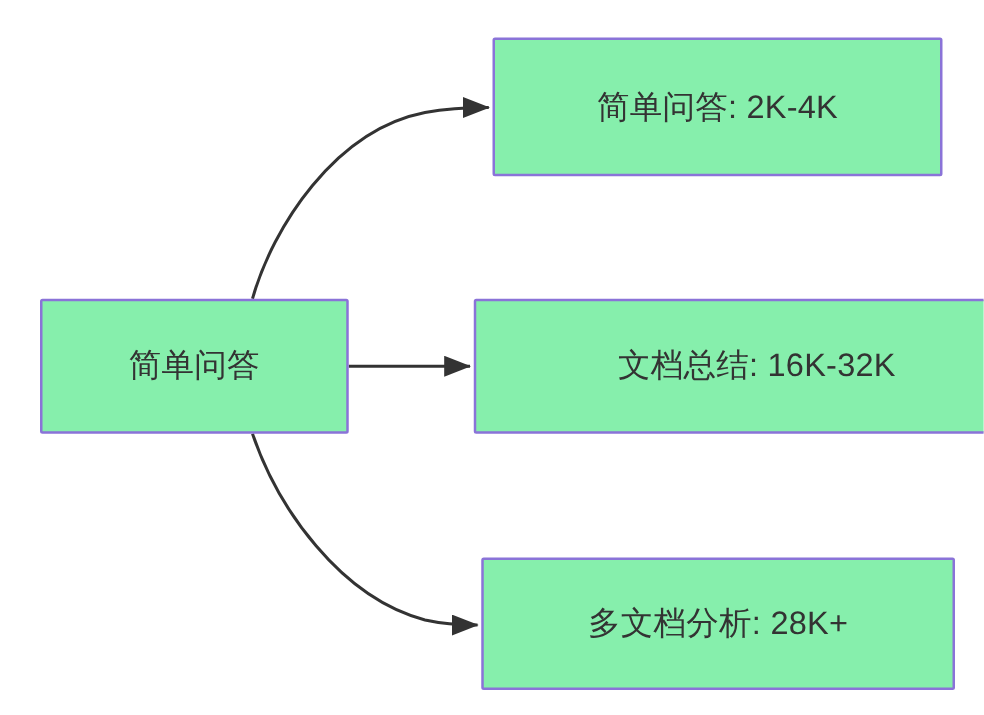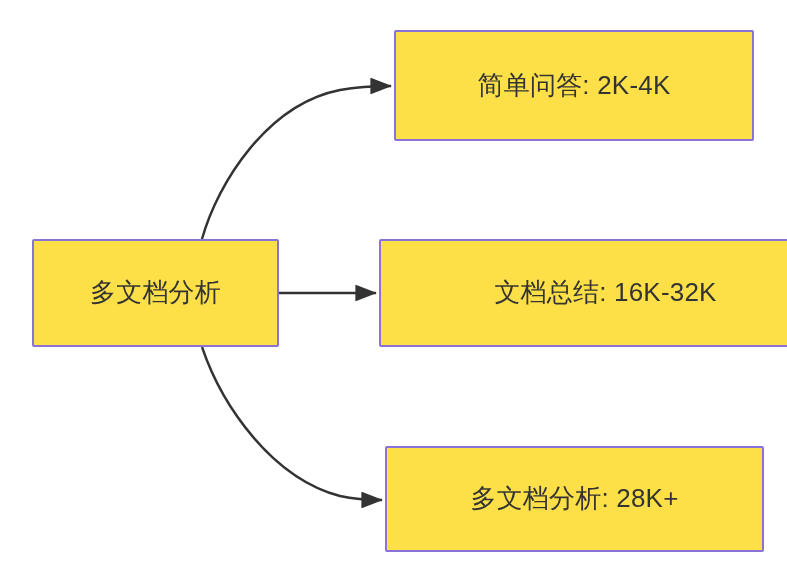--- a/index.html
+++ b/index.html
@@ -21,21 +21,21 @@
     position: absolute;
     left: 0;
     top: 0;
     width: 787px;
     height: 572px;
     pointer-events: none;
   }
   .node {
     position: absolute;
     box-sizing: border-box;
-    background: #fde047;
+    background: #86efac;
     border: 2px solid #8a73d8;
     border-radius: 2px;
     display: flex;
     align-items: center;
     justify-content: center;
     color: #333333;
     font-size: 26px;
     line-height: 1.2;
     letter-spacing: 0.2px;
     white-space: nowrap;
@@ -81,21 +81,21 @@
     </defs>
 
     <path d="M 202 239 C 218 182, 268 104, 340 90 C 362 86, 378 86, 391 86" fill="none" stroke="#333333" stroke-width="2.4" marker-end="url(#arrowhead)"></path>
 
     <path d="M 279 293 L 376 293" fill="none" stroke="#333333" stroke-width="2.4" marker-end="url(#arrowhead)"></path>
 
     <path d="M 202 347 C 222 406, 272 478, 340 496 C 358 500, 372 500, 382 500" fill="none" stroke="#333333" stroke-width="2.4" marker-end="url(#arrowhead)"></path>
   </svg>
 
   <div class="node" id="node-source">
-    <span class="node-label">多文档分析</span>
+    <span class="node-label">简单问答</span>
   </div>
 
   <div class="node" id="node-simple-qa">
     <span class="node-label">简单问答: 2K-4K</span>
   </div>
 
   <div class="node" id="node-doc-summary">
     <span class="node-label">文档总结: 16K-32K</span>
   </div>
 

